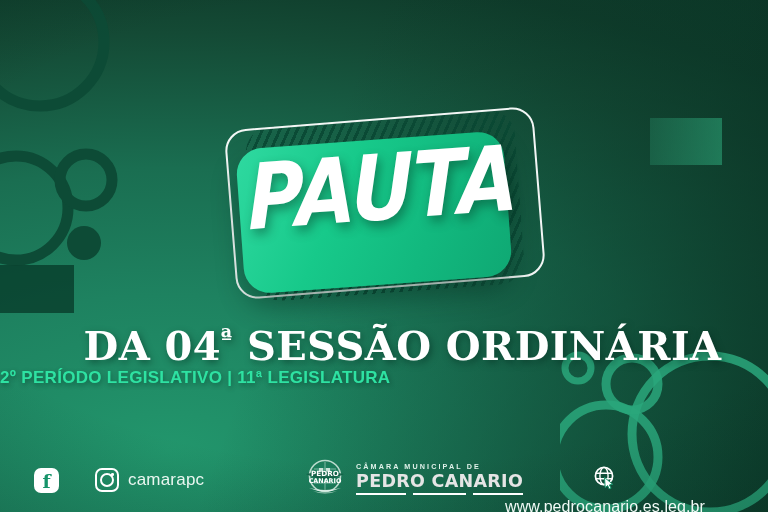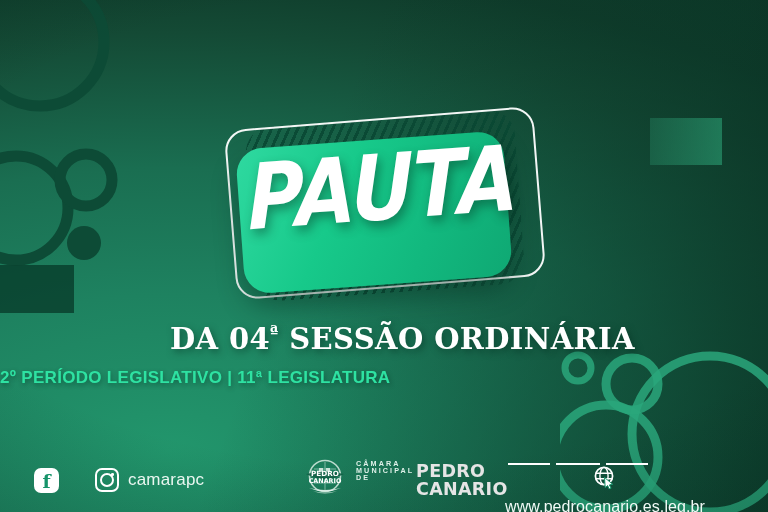--- a/index.html
+++ b/index.html
@@ -54,21 +54,21 @@
   .badge-word span{
     font-family:"DejaVu Sans", sans-serif;
     font-weight:700;font-style:italic;
     font-size:78px;letter-spacing:-1px;color:#ffffff;
     transform:skewX(-3deg) scaleY(1.16) scaleX(.99);
     text-shadow:3px 5px 10px rgba(5,50,34,.45);
     line-height:1;white-space:nowrap;}
   
   .title{position:absolute;left:0;right:0;top:322px;text-align:center;
     font-family:"DejaVu Serif", serif;
-    font-weight:700;font-size:29px;letter-spacing:.4px;color:#ffffff;
+    font-weight:700;font-size:40px;letter-spacing:.4px;color:#ffffff;
     text-shadow:2px 3px 7px rgba(4,40,28,.5);margin-left:37px;}
   .title sup{font-size:.58em;vertical-align:super;}
   .subtitle{position:absolute;left:0;right:0;top:368px;
     font-weight:700;font-size:17px;letter-spacing:.3px;color:#2ee2a2;
     text-shadow:1px 2px 5px rgba(4,40,28,.45);}
   
   .footer{position:absolute;left:0;right:0;bottom:0;height:64px;}
   .social{position:absolute;left:34px;top:10px;display:flex;align-items:center;gap:9px;
     height:44px;}
   .handle{color:#eaf7f1;font-size:17px;letter-spacing:.2px;}
@@ -77,21 +77,21 @@
   .fb-icon span{color:#16946a;font-family:"DejaVu Serif",serif;font-weight:700;
     font-size:19px;line-height:1;margin-top:2px;}
   .ig-icon{width:24px;height:24px;border:2.3px solid #ffffff;border-radius:7px;
     display:flex;align-items:center;justify-content:center;position:relative;}
   .ig-icon::before{content:"";width:10px;height:10px;border:2.1px solid #fff;border-radius:50%;}
   .ig-icon::after{content:"";position:absolute;right:3px;top:3px;width:2.6px;height:2.6px;
     border-radius:50%;background:#fff;}
   .gap{width:18px;}
   .brand{position:absolute;left:302px;top:8px;display:flex;align-items:center;gap:8px;}
   .crest{width:46px;height:46px;position:relative;}
-  .brand-text{display:flex;line-height:1;}
+  .brand-text{display:flex;flex-direction:column;line-height:1;}
   .brand-sup{font-size:7.2px;letter-spacing:2.1px;color:#dff1e9;font-weight:700;}
   .brand-main{font-size:17.5px;letter-spacing:.3px;color:#e5e5e5;font-weight:700;
     font-family:"DejaVu Sans",sans-serif;margin-top:3px;}
   .brand-rule{margin-top:3px;height:2px;width:100%;
     background:linear-gradient(90deg,#fff 0 30%,transparent 30% 34%,#fff 34% 66%,transparent 66% 70%,#fff 70% 100%);}
   .site{position:absolute;left:505px;top:17px;display:flex;align-items:center;gap:9px;flex-direction:column;}
   .globe{width:24px;height:24px;position:relative;}
   .url{color:#f1faf6;font-size:16px;letter-spacing:.1px;}
 </style>
 </head>

